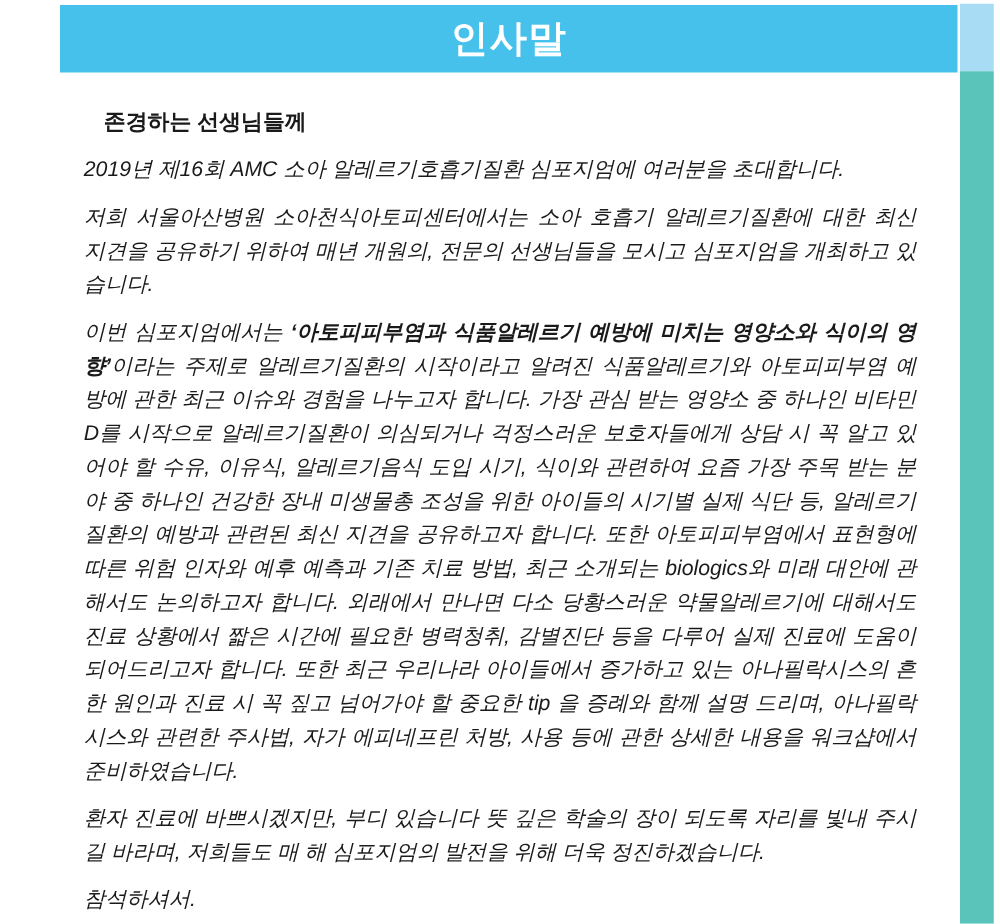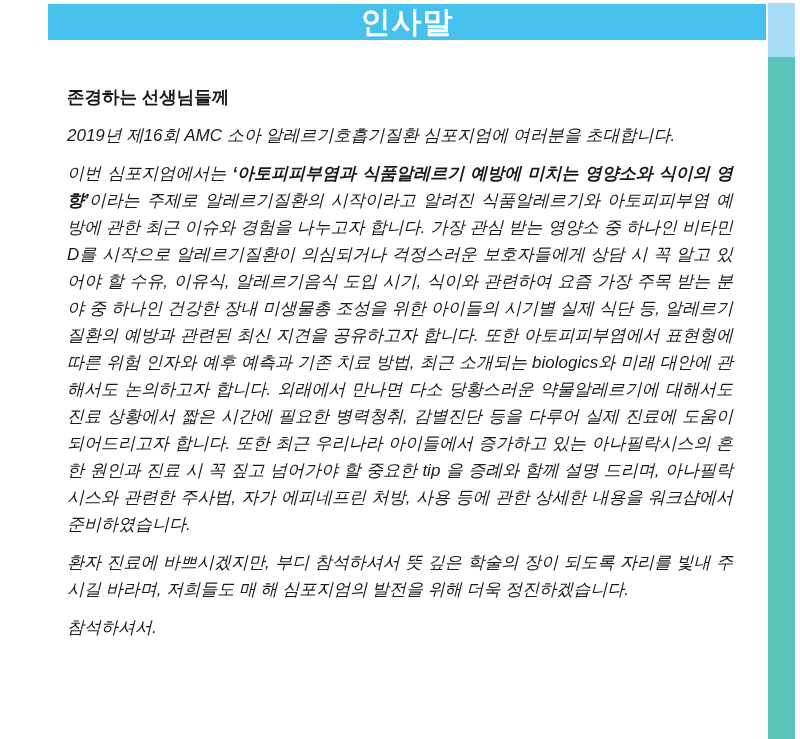--- a/index.html
+++ b/index.html
@@ -9,21 +9,21 @@
     background: #ffffff;
     overflow: hidden;
     font-family: "Liberation Sans", "DejaVu Sans", sans-serif;
     color: #1a1a1a;
   }
 
   
   .header-bar {
     position: absolute;
     left: 48px; top: 4px;
-    width: 718px; height: 36px;
+    width: 718px; height: 54px;
     background: #45C1EC;
     display: flex; align-items: center; justify-content: center;
   }
   .header-bar .title {
     color: #ffffff;
     font-size: 30px;
     font-weight: bold;
     letter-spacing: 1px;
   }
 
@@ -44,21 +44,21 @@
   
   .letter {
     position: absolute;
     left: 67px; top: 84px;
     width: 666px;
     font-size: 17px;
     line-height: 27px;
   }
   .salutation {
     font-weight: bold;
-    margin: 0 0 11px 0;
+    margin: 0 0 11px 16px;
     font-size: 17.5px;
   }
   .letter p {
     margin: 0 0 11px 0;
     text-align: justify;
     font-style: italic;
   }
   .topic-bold { font-weight: bold; }
 </style>
 </head>
@@ -72,22 +72,23 @@
 
   <div class="corner-accent"></div>
   <div class="side-accent"></div>
 
   <div class="letter">
 
     <div class="salutation">존경하는 선생님들께</div>
 
     <p>2019년 제16회 AMC 소아 알레르기호흡기질환 심포지엄에 여러분을 초대합니다.</p>
 
+    <p>저희 서울아산병원 소아천식아토피센터에서는 소아 호흡기 알레르기질환에 대한 최신 지견을 공유하기 위하여 매년 개원의, 전문의 선생님들을 모시고 심포지엄을 개최하고 있습니다.</p>
 
     <p><span>이번 심포지엄에서는 </span><span class="topic-bold">‘아토피피부염과 식품알레르기 예방에 미치는 영양소와 식이의 영향’</span><span>이라는 주제로 알레르기질환의 시작이라고 알려진 식품알레르기와 아토피피부염 예방에 관한 최근 이슈와 경험을 나누고자 합니다. 가장 관심 받는 영양소 중 하나인 비타민 D를 시작으로 알레르기질환이 의심되거나 걱정스러운 보호자들에게 상담 시 꼭 알고 있어야 할 수유, 이유식, 알레르기음식 도입 시기, 식이와 관련하여 요즘 가장 주목 받는 분야 중 하나인 건강한 장내 미생물총 조성을 위한 아이들의 시기별 실제 식단 등, 알레르기질환의 예방과 관련된 최신 지견을 공유하고자 합니다. 또한 아토피피부염에서 표현형에 따른 위험 인자와 예후 예측과 기존 치료 방법, 최근 소개되는 biologics와 미래 대안에 관해서도 논의하고자 합니다. 외래에서 만나면 다소 당황스러운 약물알레르기에 대해서도 진료 상황에서 짧은 시간에 필요한 병력청취, 감별진단 등을 다루어 실제 진료에 도움이 되어드리고자 합니다. 또한 최근 우리나라 아이들에서 증가하고 있는 아나필락시스의 흔한 원인과 진료 시 꼭 짚고 넘어가야 할 중요한 tip 을 증례와 함께 설명 드리며, 아나필락시스와 관련한 주사법, 자가 에피네프린 처방, 사용 등에 관한 상세한 내용을 워크샵에서 준비하였습니다.</span></p>
 
-    <p>환자 진료에 바쁘시겠지만, 부디 참석하셔서 뜻 깊은 학술의 장이 되도록 자리를 빛내 주시길 바라며, 저희들도 매 해 심포지엄의 발전을 위해 더욱 정진하겠습니다.</p>
+    <p>환자 진료에 바쁘시겠지만, 부디 있습니다 뜻 깊은 학술의 장이 되도록 자리를 빛내 주시길 바라며, 저희들도 매 해 심포지엄의 발전을 위해 더욱 정진하겠습니다.</p>
 
     <p>참석하셔서.</p>
 
   </div>
 
 </div>
 
 </body></html>

